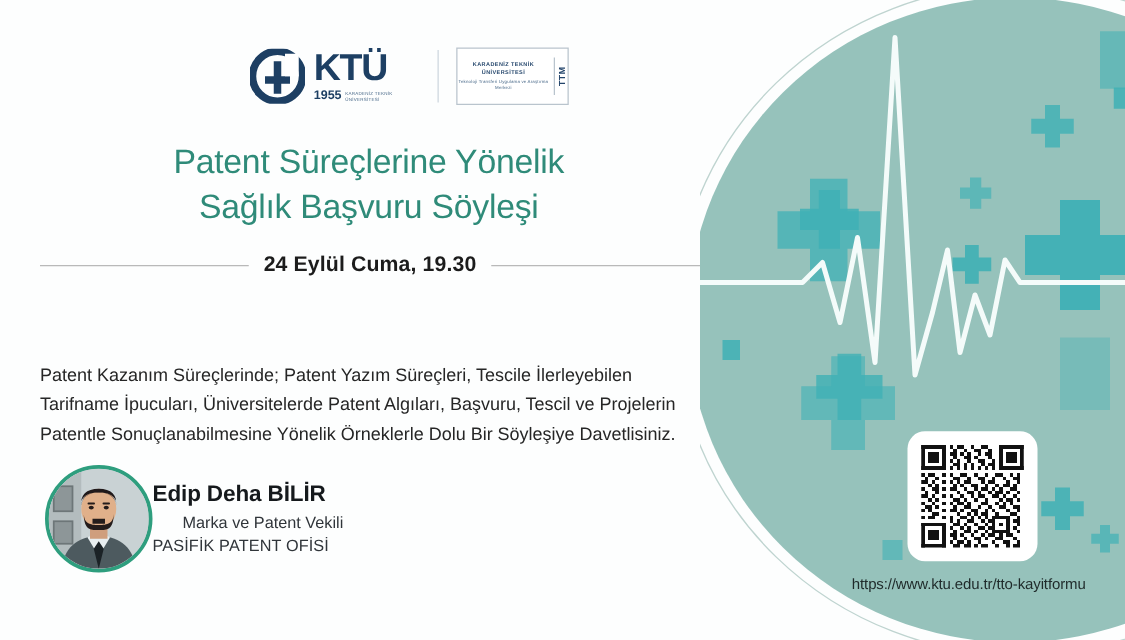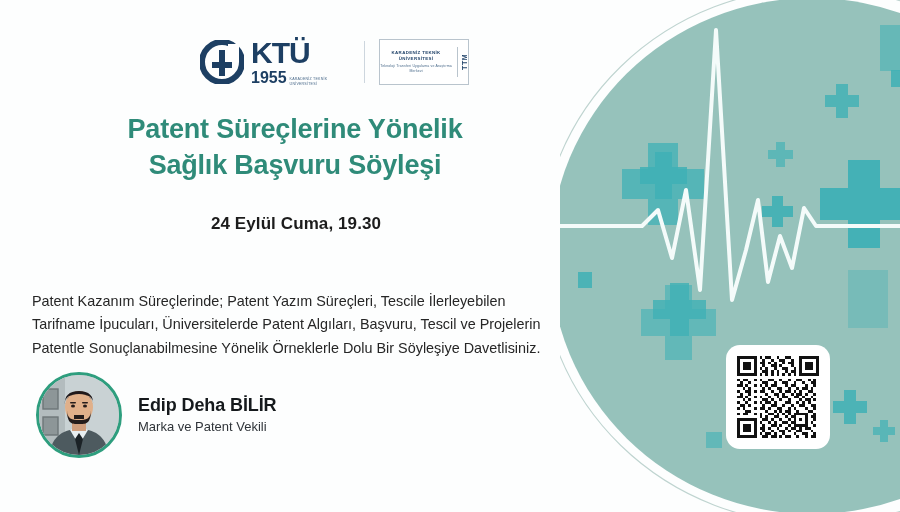--- a/index.html
+++ b/index.html
@@ -46,21 +46,21 @@
     letter-spacing: -1px;
     line-height: 1;
   }
   .ktu-sub {
     display: flex;
     align-items: flex-end;
     gap: 3px;
     margin-top: 2px;
   }
   .ktu-year {
-    font-size: 16px;
+    font-size: 10px;
     font-weight: bold;
     color: #1d3f63;
     line-height: 1;
   }
   .ktu-tiny {
     font-size: 3.6px;
     color: #4a6a8a;
     line-height: 1.25;
     letter-spacing: 0.2px;
     text-align: left;
@@ -114,35 +114,34 @@
 
   
   .title {
     position: absolute;
     left: 20px;
     top: 112px;
     width: 550px;
     text-align: center;
     color: #2f8b79;
     font-size: 27px;
-    font-weight: bold;
+    font-weight: normal;
     line-height: 1.32;
     letter-spacing: -0.2px;
   }
 
   
   .date-row {
     position: absolute;
     left: 32px;
     top: 202px;
     width: 528px;
     display: flex;
     align-items: center;
     gap: 12px;
-    flex-direction: column;
   }
   .rule { flex: 1; height: 1px; background: #b9b9b9; }
   .date-text {
     font-size: 17px;
     font-weight: bold;
     color: #1c1c1c;
     white-space: nowrap;
     letter-spacing: 0.1px;
   }
 
@@ -158,21 +157,20 @@
     margin-top: 40px;
   }
 
   
   .speaker {
     position: absolute;
     left: 36px;
     top: 372px;
     display: flex;
     align-items: center;
-    gap: 16px;
   }
   .avatar {
     width: 80px;
     height: 80px;
     border-radius: 50%;
     border: 3px solid #2e9e7e;
     overflow: hidden;
     position: relative;
     background: #cfd6d9;
     flex: 0 0 auto;
@@ -183,20 +181,21 @@
     font-size: 18px;
     font-weight: bold;
     color: #15191c;
     line-height: 1.35;
     letter-spacing: -0.1px;
   }
   .speaker-role {
     font-size: 13px;
     color: #30353a;
     line-height: 1.5;
+    margin-left: 24px;
   }
   .speaker-org {
     font-size: 13px;
     color: #30353a;
     line-height: 1.5;
     letter-spacing: 0.1px;
   }
 
   
   .qr-wrap {
@@ -356,20 +355,21 @@
         <ellipse cx="34" cy="31" rx="2" ry="1.5" fill="#241c1b"></ellipse>
         <ellipse cx="46" cy="31" rx="2" ry="1.5" fill="#241c1b"></ellipse>
 
         <rect x="31" y="27" width="6" height="1.6" rx="0.8" fill="#241c1b"></rect>
         <rect x="43" y="27" width="6" height="1.6" rx="0.8" fill="#241c1b"></rect>
       </svg>
     </div>
     <div class="speaker-info">
       <div class="speaker-name">Edip Deha BİLİR</div>
       <div class="speaker-role">Marka ve Patent Vekili</div>
+      <div class="speaker-org">PASİFİK PATENT OFİSİ</div>
     </div>
   </div>
 
   <div class="qr-wrap">
     <svg class="qr-brackets" viewBox="0 0 116 116" xmlns="http://www.w3.org/2000/svg">
       <path d="M30 8 C16 8 8 16 8 30" fill="none" stroke="#26383c" stroke-width="2.2"></path>
       <path d="M86 8 C100 8 108 16 108 30" fill="none" stroke="#26383c" stroke-width="2.2"></path>
       <path d="M8 86 C8 100 16 108 30 108" fill="none" stroke="#26383c" stroke-width="2.2"></path>
       <path d="M108 86 C108 100 100 108 86 108" fill="none" stroke="#26383c" stroke-width="2.2"></path>
     </svg>
@@ -604,14 +604,15 @@
           <rect x="12" y="28" width="2" height="1"></rect>
         <rect x="15" y="28" width="1" height="1"></rect>
           <rect x="17" y="28" width="2" height="1"></rect>
         <rect x="21" y="28" width="1" height="1"></rect>
           <rect x="24" y="28" width="1" height="1"></rect>
         <rect x="26" y="28" width="2" height="1"></rect>
       </g>
     </svg>
   </div>
 
+  <div class="url-text">https://www.ktu.edu.tr/tto-kayitformu</div>
 
 </div>
 
 </body></html>

